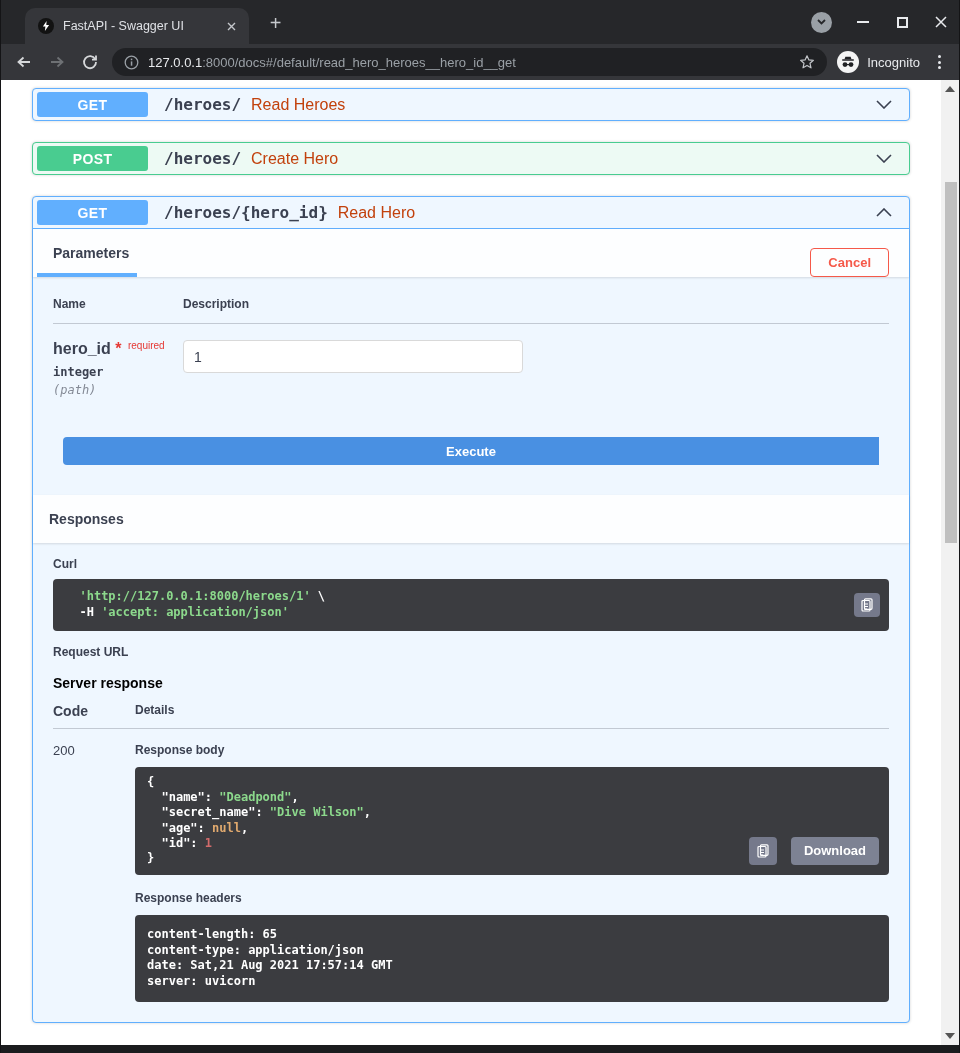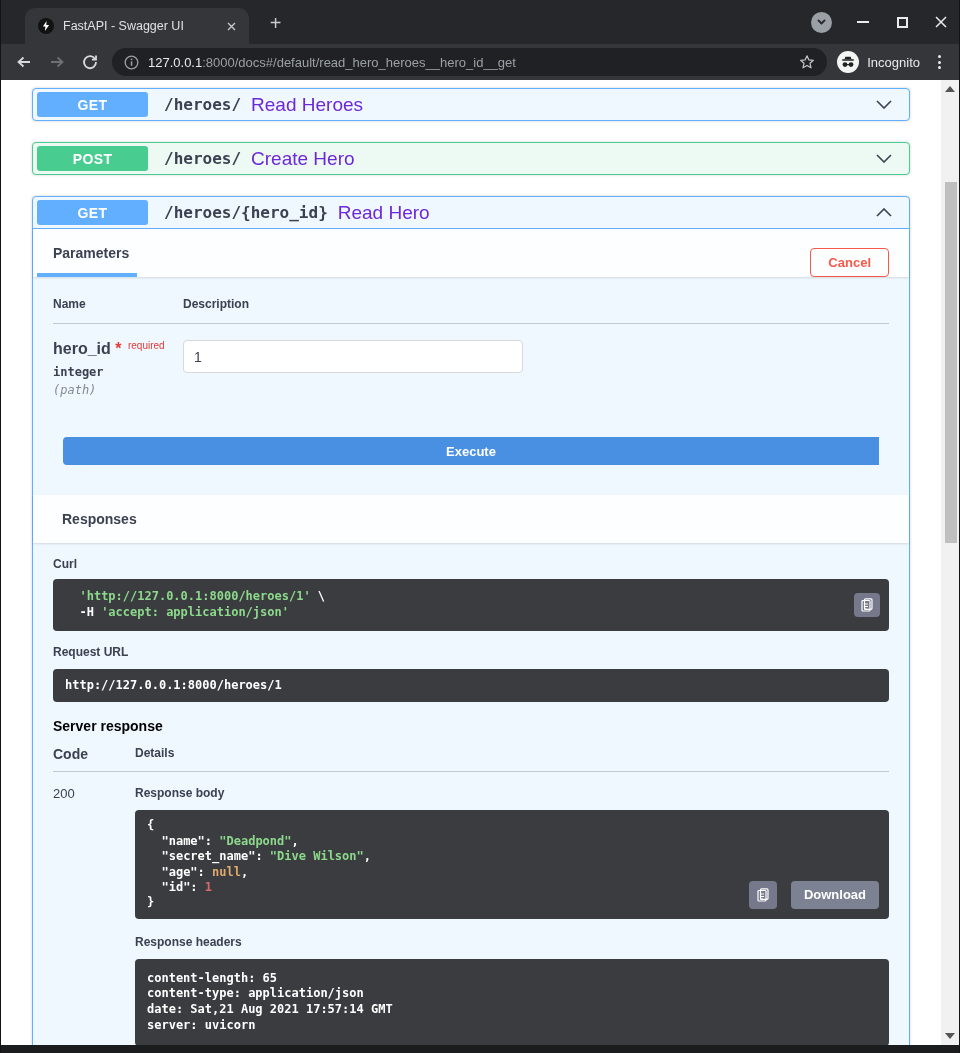--- a/index.html
+++ b/index.html
@@ -53,21 +53,21 @@
   .opblock.post { border-color:#49cc90; background:#edfaf4; }
   .op-head { display:flex; align-items:center; height:31px; padding:0 4px; cursor:pointer; }
   .expanded .op-head { border-bottom:1px solid #61affe; height:32px; }
   .method { width:111px; height:25px; border-radius:3px; color:#fff; font-weight:bold;
             font-size:14px; display:flex; align-items:center; justify-content:center;
             letter-spacing:.4px; flex:none; }
   .get  .method { background:#61affe; }
   .post .method { background:#49cc90; }
   .path { margin-left:16px; font-family:"DejaVu Sans Mono", monospace; font-weight:bold;
           font-size:16px; color:#3b4151; }
-  .summary { margin-left:10px; font-size:19px; color:#6d28d9; }
+  .summary { margin-left:10px; font-size:16px; color:#c2410c; }
   .chev { margin-left:auto; margin-right:13px; display:flex; align-items:center; }
 
   .section-header { background:rgba(255,255,255,.88); box-shadow:0 1px 2px rgba(0,0,0,.12);
                     display:flex; align-items:flex-end; padding:0 20px; height:48px; }
   .param-tab { font-size:14px; font-weight:bold; color:#3b4151; position:relative; height:100%;
                display:flex; align-items:center; }
   .tab-underline { position:absolute; bottom:0; left:-16px; width:100px; height:4px; background:#61affe; }
   .cancel-btn { margin-left:auto; border:1.5px solid #f5594a; color:#f5594a; font-weight:bold;
                 font-size:13px; border-radius:4px; padding:6px 17px; background:transparent; }
 
@@ -87,21 +87,21 @@
              padding:0 10px; font-size:14px; color:#3b4151; background:#fff;
              font-family:"Liberation Sans", sans-serif; }
 
   .execute-row { display:flex; padding:0 30px; margin-bottom:30px; }
   .btn-execute { flex:1; height:28px; background:#4990e2; color:#fff; font-weight:bold;
                  font-size:13px; border:none; border-radius:4px 0 0 4px; }
   .btn-clear { flex:1; height:28px; background:#fff; color:#3b4151; font-weight:bold;
                font-size:13px; border:1px solid #8c8c8c; border-radius:0 4px 4px 0; }
 
   .responses-header { background:rgba(255,255,255,.88); box-shadow:0 1px 2px rgba(0,0,0,.12);
-                      display:flex; align-items:center; padding:0 29px; height:48px;
+                      display:flex; align-items:center; padding:0 16px; height:48px;
                       font-size:14px; font-weight:bold; color:#3b4151; }
   .responses-body { padding:14px 20px 20px; }
   .lbl-sm { font-size:12px; font-weight:bold; color:#3b4151; }
 
   .codeblock { background:#3b3c40; border-radius:4px; font-family:"DejaVu Sans Mono", monospace;
                font-size:12px; font-weight:bold; color:#fff; line-height:1.32; position:relative; }
   .curl-block { margin-top:8px; padding:10px 40px 10px 12px; }
   .code-g { color:#8cd98c; }
   .json-str { color:#8cd98c; }
   .json-null { color:#e0a96e; }
@@ -321,23 +321,20 @@
               <button class="copy-btn">
                 <svg width="12" height="14" viewBox="0 0 12 14">
                     <rect x="1" y="2.5" width="8" height="10.5" rx="1" stroke="#fff" stroke-width="1.2" fill="none"></rect>
                     <rect x="3.5" y="0.8" width="7.5" height="10.5" rx="1" stroke="#fff" stroke-width="1.2" fill="none"></rect>
                     <path d="M3 6 H7 M3 8.5 H7 M3 11 H6" stroke="#fff" stroke-width="1"></path>
                   </svg>
               </button>
             </div>
 
             <div class="lbl-sm req-url-label">Request URL</div>
-            <div class="codeblock url-block">
-              <span>http://127.0.0.1:8000/heroes/1</span>
-            </div>
 
             <div class="server-resp">Server response</div>
 
             <div class="code-headrow">
               <span class="code-col">Code</span>
               <span class="details-col">Details</span>
             </div>
 
             <div class="resp-row">
               <div class="resp-code">200</div>

